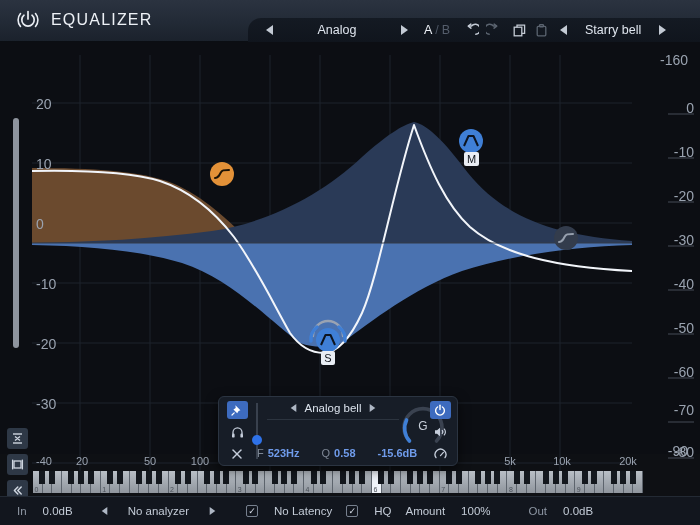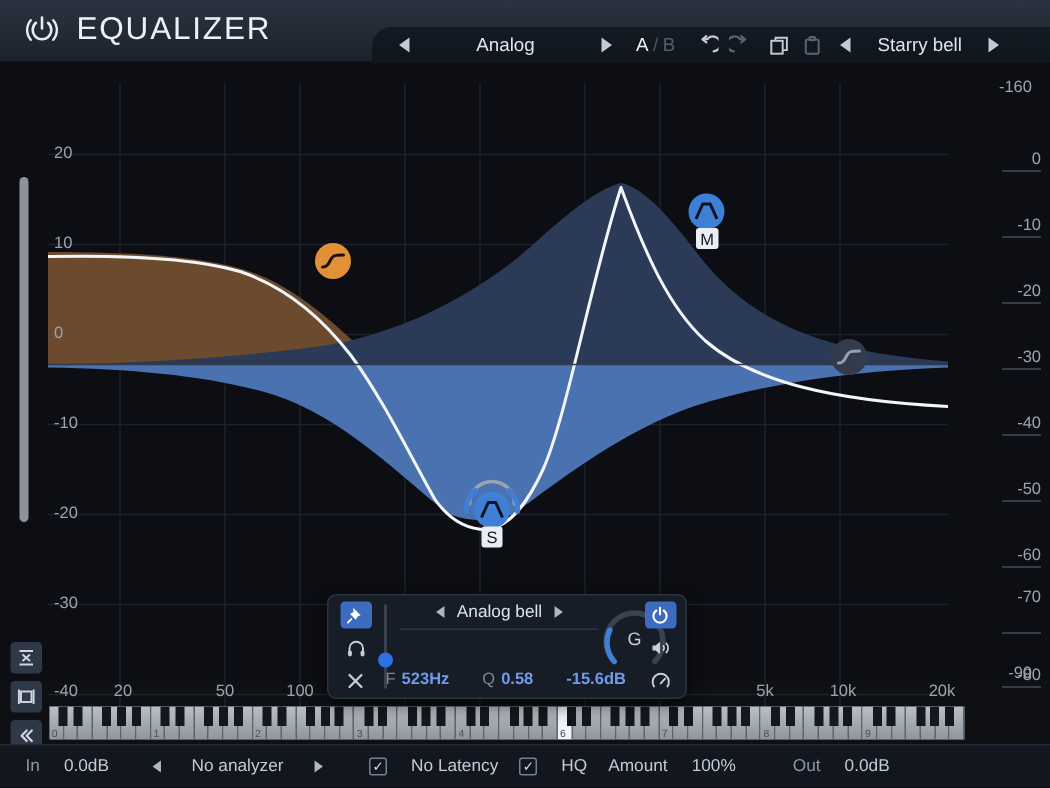--- a/index.html
+++ b/index.html
@@ -16,21 +16,21 @@
   #header {
     position:absolute; left:0; top:0; width:700px; height:42px;
     background:linear-gradient(180deg,#2b3340 0%,#222a36 55%,#1b222c 100%);
     border-bottom:1px solid #0b0e13;
   }
   #brand { position:absolute; left:14px; top:6px; display:flex; align-items:center; gap:9px; }
   .power-glyph {
     width:28px; height:28px; position:relative; color:#e9edf3;
   }
   #brand-title {
-    font-size:21px; letter-spacing:1.2px; color:#edf1f6; font-weight:400;
+    font-size:16px; letter-spacing:1.2px; color:#edf1f6; font-weight:400;
   }
   #preset-bar {
     position:absolute; right:0; top:18px; width:452px; height:24px;
     background:linear-gradient(180deg,#141a23 0%,#10151d 100%);
     border-top-left-radius:13px;
     display:flex; align-items:center;
     padding-left:18px;
   }
   .hdr-btn {
     display:flex; align-items:center; justify-content:center;
@@ -54,21 +54,21 @@
     position:absolute; left:0; top:42px; width:700px; height:412px;
     background:#0c0e13;
   }
   #graph {
     position:absolute; left:32px; top:13px; width:600px; height:443px;
   }
   svg { display:block; }
 
   
   .axis-lbl {
-    position:absolute; font-size:11px; color:#9aa3b0; user-select:none;
+    position:absolute; font-size:14px; color:#9aa3b0; user-select:none;
   }
   .axis-lbl.left { left:36px; }
   .axis-lbl.right { right:6px; text-align:right; }
 
   
   #left-fader {
     position:absolute; left:13px; top:118px; width:6px; height:230px;
     background:#8e949e; border-radius:3px;
   }
 
@@ -277,21 +277,21 @@
     <span class="axis-lbl left" style="top:354px">-30</span>
 
     <span class="axis-lbl right" style="top:10px;  right:12px">-160</span>
     <span class="axis-lbl right" style="top:58px">0</span>
     <span class="axis-lbl right" style="top:102px">-10</span>
     <span class="axis-lbl right" style="top:146px">-20</span>
     <span class="axis-lbl right" style="top:190px">-30</span>
     <span class="axis-lbl right" style="top:234px">-40</span>
     <span class="axis-lbl right" style="top:278px">-50</span>
     <span class="axis-lbl right" style="top:322px">-60</span>
-    <span class="axis-lbl right" style="top:350px">-70</span>
+    <span class="axis-lbl right" style="top:360px">-70</span>
     <span class="axis-lbl right" style="top:402px">-80</span>
   </div>
 
   <svg style="position:absolute; right:0; top:98px; pointer-events:none" width="46" height="370">
     <g stroke="#444b57" stroke-width="1">
       <line x1="14" y1="16" x2="40" y2="16"></line>
       <line x1="14" y1="60" x2="40" y2="60"></line>
       <line x1="14" y1="104" x2="40" y2="104"></line>
       <line x1="14" y1="148" x2="40" y2="148"></line>
       <line x1="14" y1="192" x2="40" y2="192"></line>

